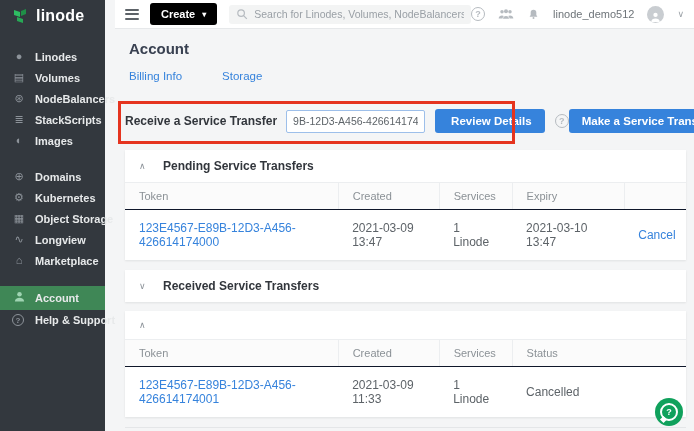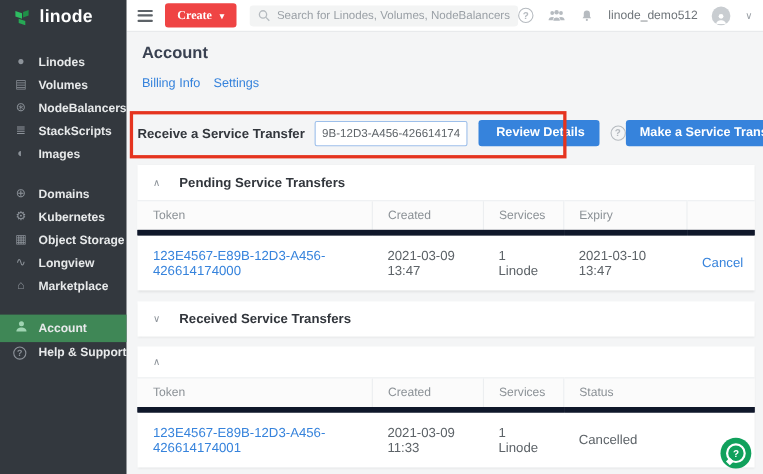--- a/index.html
+++ b/index.html
@@ -3,56 +3,56 @@
 <meta charset="utf-8">
 <style>
   * { margin:0; padding:0; box-sizing:border-box; }
   html,body { width:694px; height:431px; }
   body {
     position:relative; overflow:hidden;
     font-family:"Liberation Sans", sans-serif;
     background:#f4f5f6; color:#32363c;
   }
   
-  .sidebar { position:absolute; left:0; top:0; width:115px; height:431px; background:#33383e; z-index:6; }
+  .sidebar { position:absolute; left:0; top:0; width:105px; height:431px; background:#33383e; z-index:6; }
   .logo-row { display:flex; align-items:center; gap:7px; padding:7px 12px 5px 13px; }
   .logo-text { color:#fff; font-size:16px; font-weight:bold; letter-spacing:.2px; }
   .nav { margin-top:16px; }
   .nav-item { display:flex; align-items:center; gap:9px; padding:4px 12px; cursor:pointer; }
   .nav-item .ico { width:14px; color:#8d939a; font-size:11px; line-height:13px; text-align:center; flex:0 0 14px; }
   .nav-item .lbl { color:#e7e9ea; font-size:11px; font-weight:bold; white-space:nowrap; }
   .group-gap { height:15px; }
   .nav-item.active { background:#3f8756; }
   .nav-item.active .ico svg { fill:#9fd4b2; }
   .circle-q { width:12px; height:12px; border:1.5px solid #8d939a; border-radius:50%;
     color:#8d939a; font-size:8px; font-weight:bold; display:flex; align-items:center; justify-content:center; }
   
   .header { position:absolute; left:115px; top:0; width:579px; height:29px; background:#fff;
     border-bottom:1px solid #e6e8ea; display:flex; align-items:center; z-index:5; }
   .hamburger { width:15px; margin-left:10px; cursor:pointer; }
   .hamburger span { display:block; height:2px; background:#5d6368; margin:2.5px 0; border-radius:1px; }
-  .create-btn { margin-left:11px; background:#ef4444; color:#fff; border:none; border-radius:3px;
-    font-family:Liberation Serif, serif; font-size:11px; font-weight:bold; padding:5px 11px; display:flex; align-items:center; gap:7px; cursor:pointer; }
+  .create-btn { margin-left:11px; background:#000000; color:#fff; border:none; border-radius:3px;
+    font-family:Liberation Sans, sans-serif; font-size:11px; font-weight:bold; padding:5px 11px; display:flex; align-items:center; gap:7px; cursor:pointer; }
   .create-btn .caret { font-size:8px; }
   .search-box { margin-left:12px; width:258px; height:19px; background:#f3f4f4; border-radius:3px;
     display:flex; align-items:center; padding:0 7px; gap:6px; }
   .search-box input { flex:1; border:none; background:transparent; outline:none;
     font-family:inherit; font-size:10.5px; color:#6e7479; min-width:0; }
   .search-box input::placeholder { color:#9aa0a6; }
   .hdr-right { margin-left:auto; display:flex; align-items:center; gap:13px; padding-right:10px; }
   .hdr-q { width:14px; height:14px; border:1.5px solid #b6bbc0; border-radius:50%; color:#b6bbc0;
     font-size:9px; font-weight:bold; display:flex; align-items:center; justify-content:center; cursor:pointer; }
   .hdr-ico { cursor:pointer; display:flex; }
   .username { font-size:11px; color:#6e7479; cursor:pointer; }
   .avatar { width:17px; height:17px; border-radius:50%; background:#c9cdd1; display:flex; align-items:flex-end; justify-content:center; overflow:hidden; cursor:pointer; }
   .hdr-chev { color:#9aa0a6; font-size:9px; cursor:pointer; }
   
   .content { position:absolute; left:115px; top:29px; width:579px; height:402px; padding:11px 8px 0 10px; }
   .page-title { font-size:15px; font-weight:bold; color:#394151; margin-left:4px; }
-  .tabs { display:flex; gap:12px; margin-top:13px; margin-left:4px; }
+  .tabs { display:flex; gap:40px; margin-top:13px; margin-left:4px; }
   .tab { font-size:11.5px; color:#3683dc; padding-bottom:6px; cursor:pointer; }
   .tab.active { color:#32363c; font-weight:bold; border-bottom:2px solid #3683dc; }
   
   .transfer-row { position:relative; margin-top:17px; display:flex; align-items:center; height:32px; }
   .annotation-box { position:absolute; left:-7px; top:-4px; width:397px; height:43px;
     border:3px solid #e5341f; pointer-events:none; z-index:4; }
   .rx-label { font-size:12px; font-weight:bold; color:#32363c; margin-right:9px; white-space:nowrap; }
   .rx-input { width:139px; height:23px; border:1px solid #9dbfea; border-radius:2px; background:#fff;
     font-family:inherit; font-size:10.5px; color:#5d6368; padding:0 6px; outline:none; }
   .btn-blue { background:#3683dc; color:#fff; border:none; border-radius:3px;
@@ -64,21 +64,21 @@
   
   .panel { background:#fff; box-shadow:0 1px 2px rgba(50,54,60,.10); }
   .panel.pending { margin-top:13px; }
   .panel.received { margin-top:10px; }
   .panel.sent { margin-top:9px; }
   .panel-header { display:flex; align-items:center; padding:9px 14px; cursor:pointer; }
   .chev { color:#8d939a; font-size:9px; width:24px; }
   .panel-title { font-size:12px; font-weight:bold; color:#32363c; }
   table { width:100%; border-collapse:collapse; table-layout:fixed; }
   th { background:#fbfbfb; color:#8b9196; font-weight:normal; font-size:11px; text-align:left;
-    padding:7px 14px; border-top:1px solid #ecee f0; border-top:1px solid #eceef0; border-bottom:5px solid #0f172a; }
+    padding:7px 14px; border-top:1px solid #ecee f0; border-top:1px solid #eceef0; border-bottom:1px solid #0f172a; }
   th + th { border-left:1px solid #eceef0; }
   td { padding:11px 14px; font-size:12px; color:#5d6368; }
   .link { color:#3683dc; cursor:pointer; text-decoration:none; }
   .col-token { width:38%; } .col-created { width:18%; } .col-services { width:13%; }
   .col-expiry { width:20%; } .col-action { width:11%; } .col-status { width:31%; }
   td.action { text-align:right; }
   
   .footer { margin-top:10px; border-top:1px solid #e4e6e8; display:flex; gap:26px;
     padding:10px 4px; font-size:10.5px; color:#60666b; }
   
@@ -207,21 +207,21 @@
     </span>
     <span class="hdr-chev">∨</span>
   </div>
 </div>
 
 <div class="content">
   <div class="page-title">Account</div>
 
   <div class="tabs">
     <div class="tab">Billing Info</div>
-    <div class="tab">Settings</div>
+    <div class="tab">Storage</div>
   </div>
 
   <div class="transfer-row">
     <div class="annotation-box"></div>
     <span class="rx-label">Receive a Service Transfer</span>
     <input class="rx-input" type="text" value="9B-12D3-A456-426614174000" style="">
     <button class="btn-blue rx-btn">Review Details</button>
     <div class="rx-q">?</div>
     <button class="btn-blue make-btn">Make a Service Transfer</button>
   </div>

